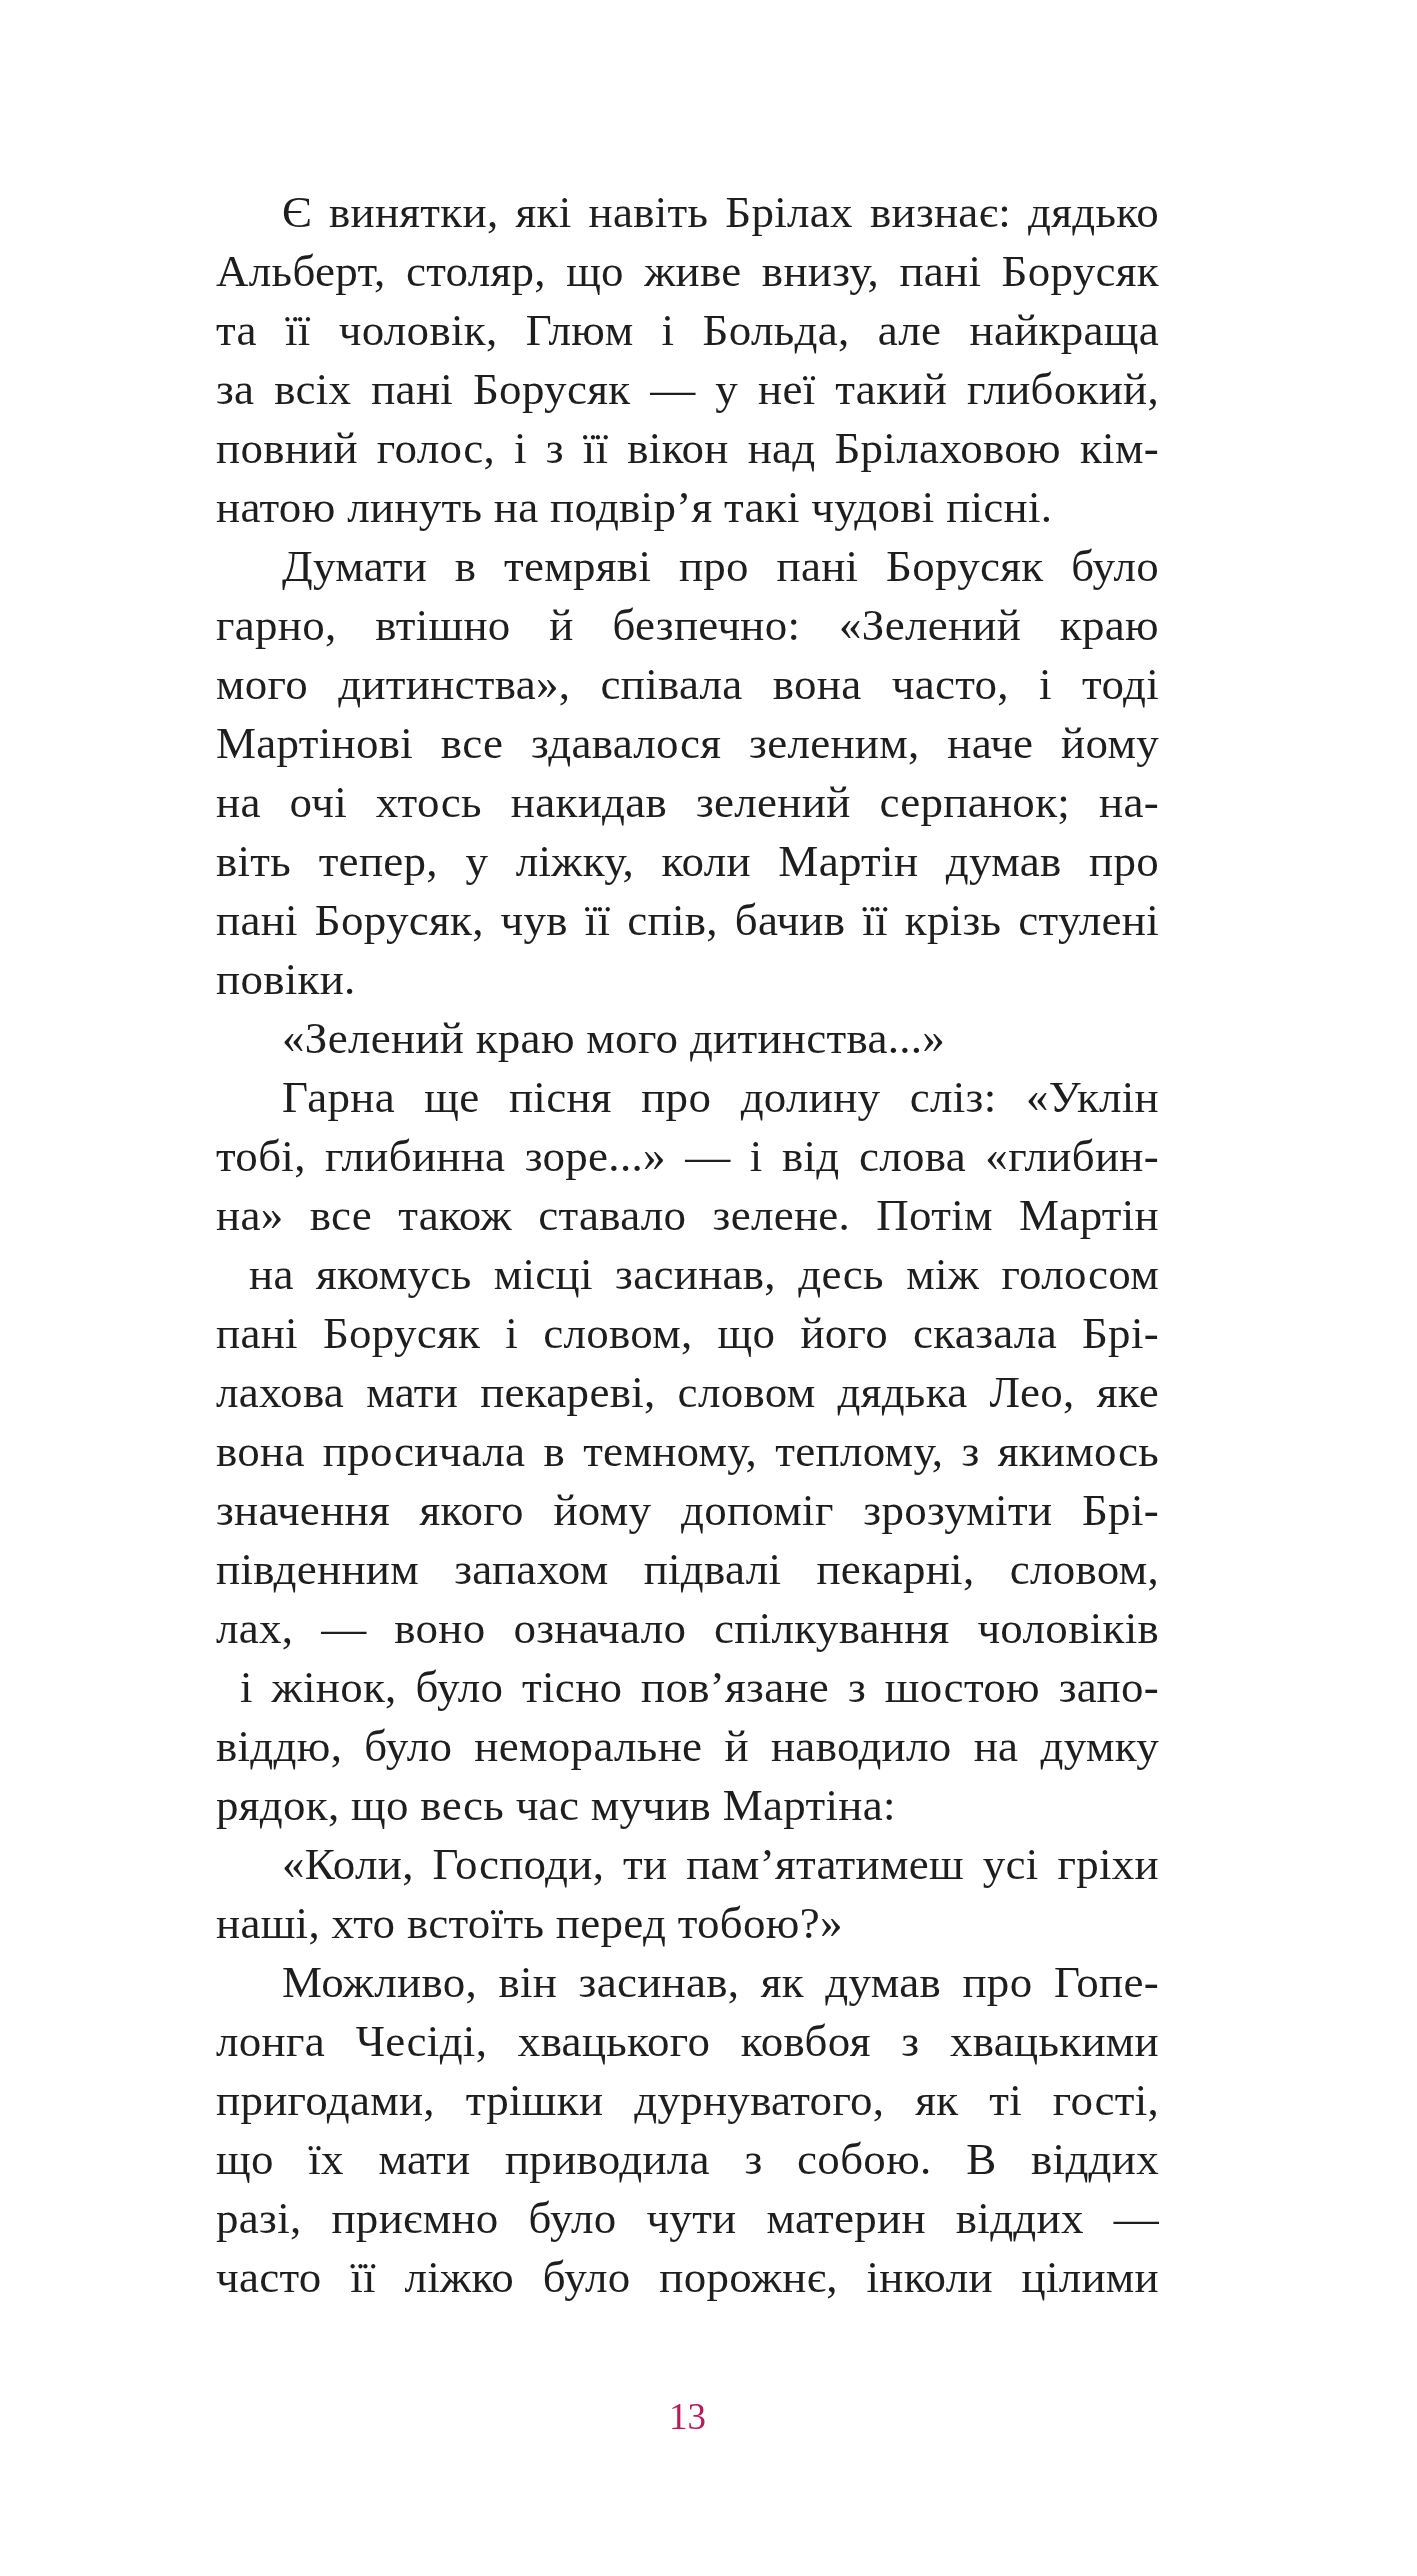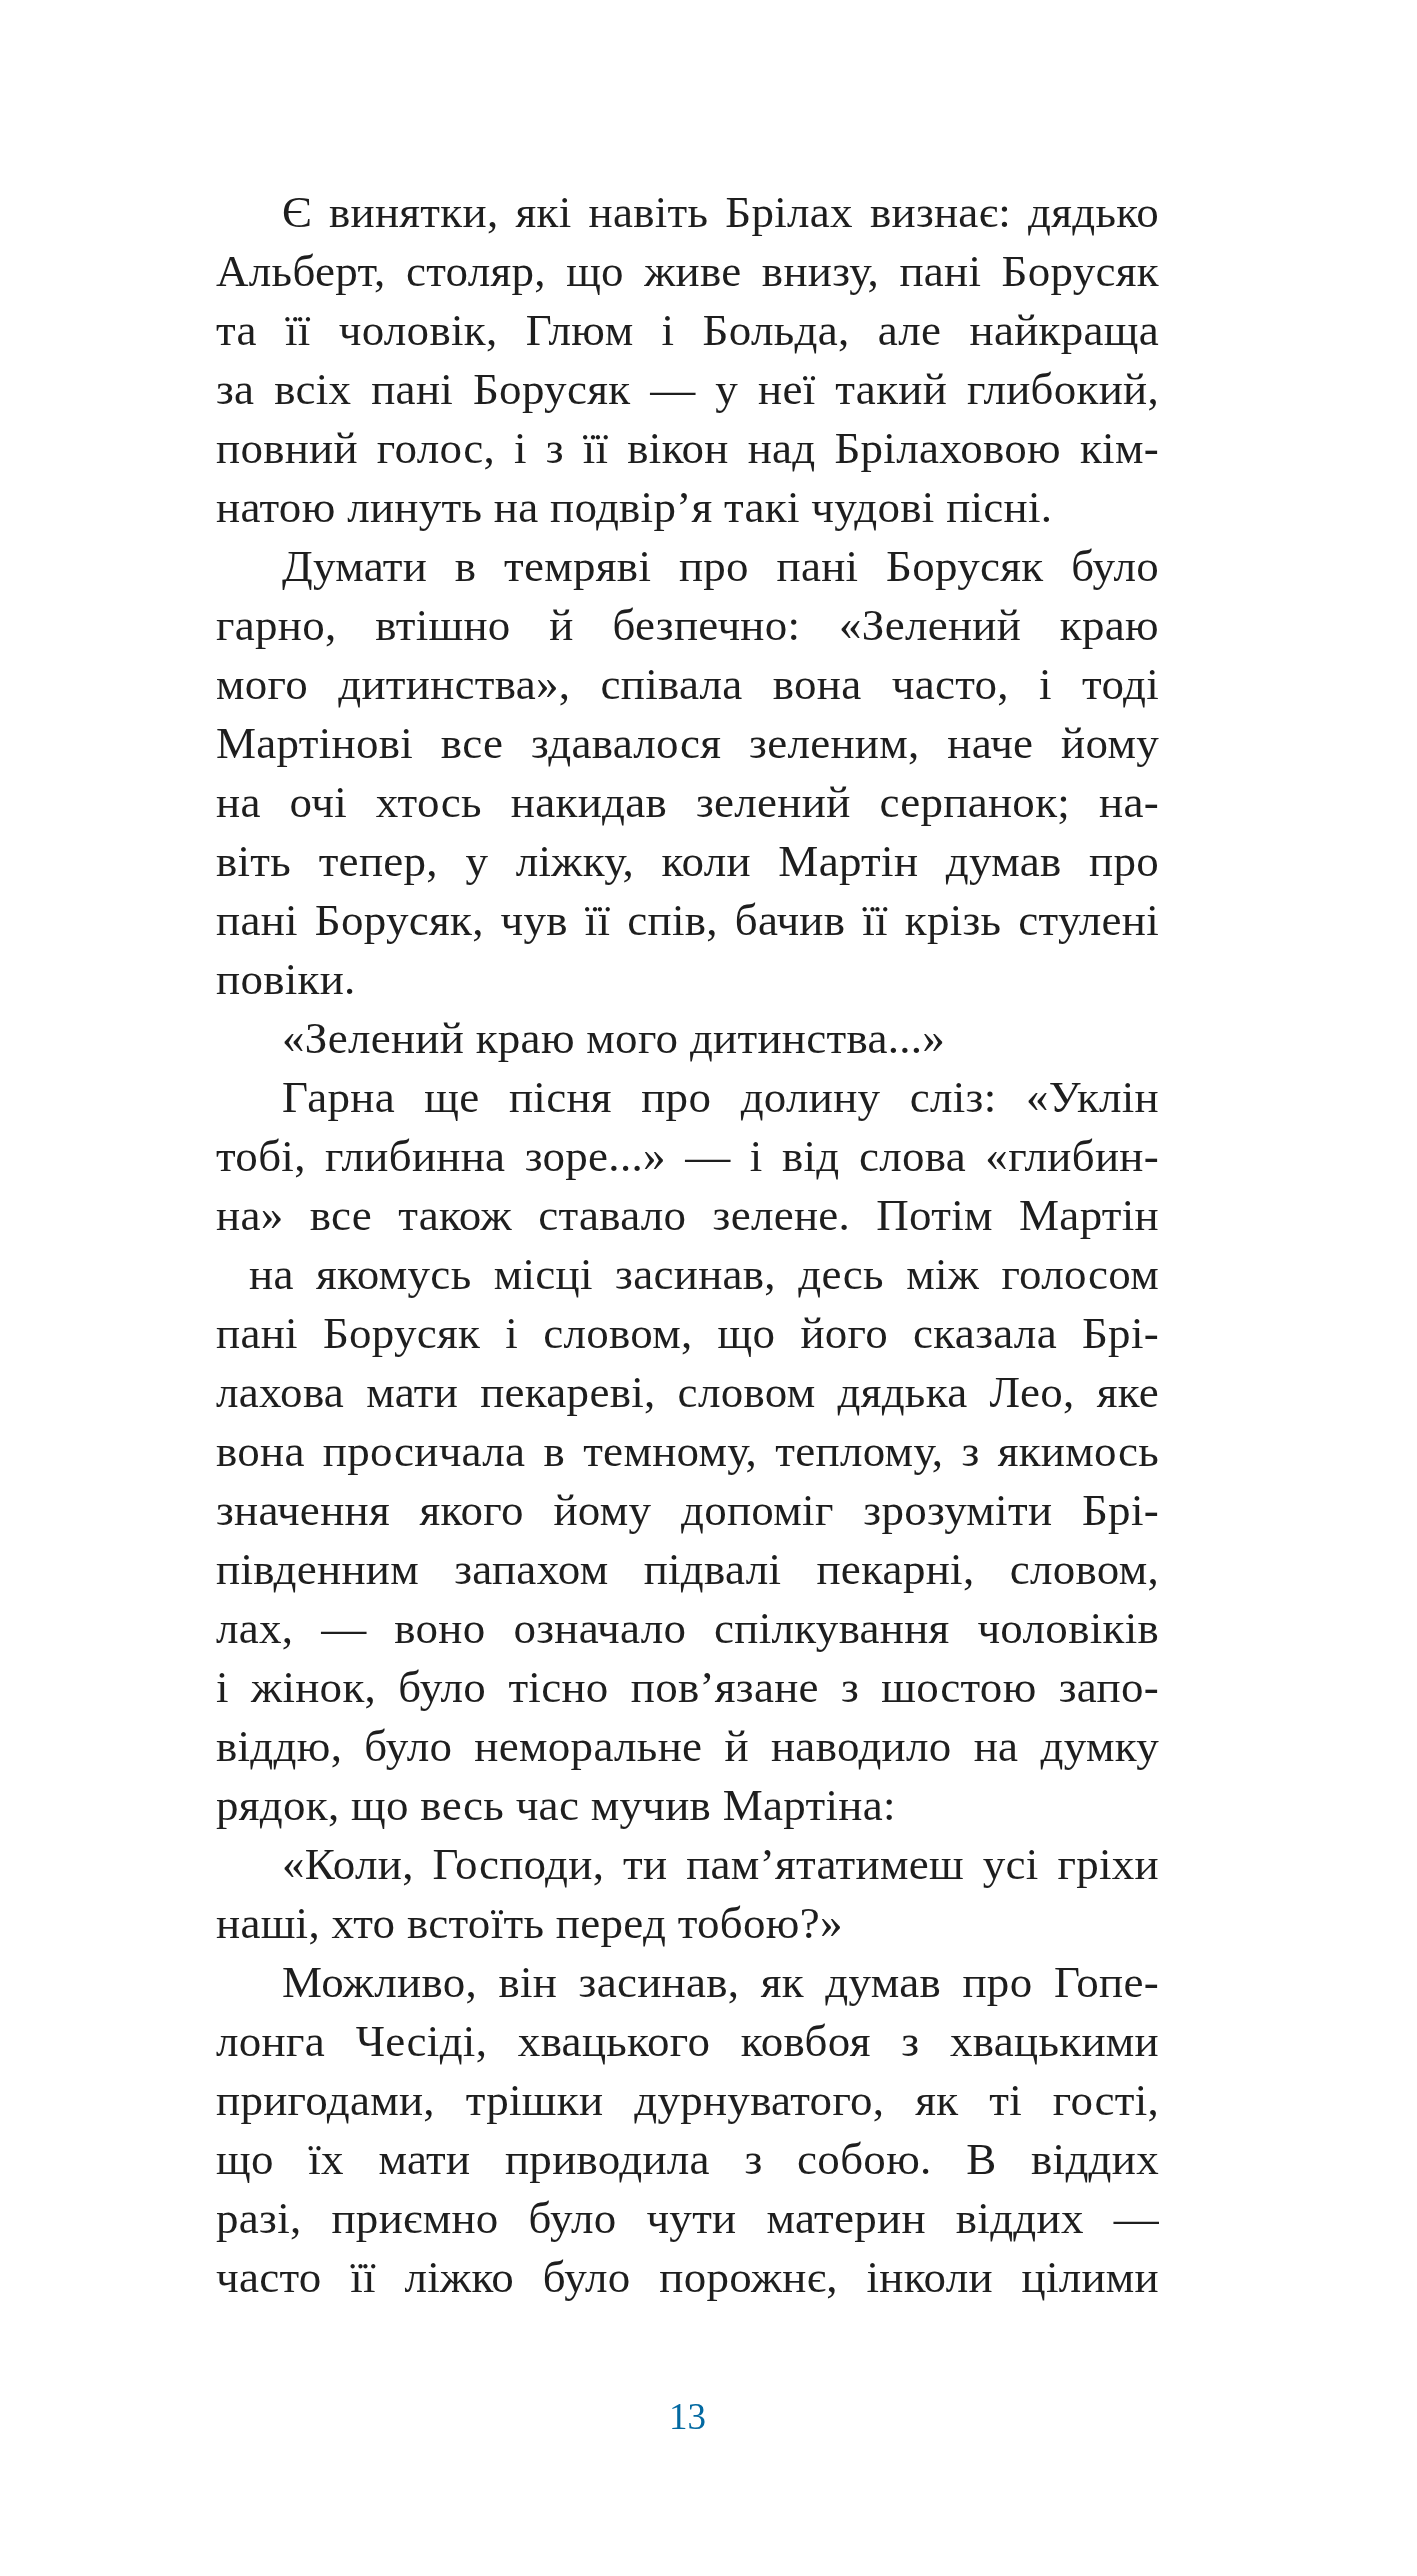--- a/index.html
+++ b/index.html
@@ -30,21 +30,21 @@
   .line.indent { padding-left: 66px; }
   .line.last { text-align-last: left; }
   .page-number {
     position: absolute;
     left: 0; width: 1375px;
     top: 2391px;
     text-align: center;
     font-family: "Liberation Serif", "DejaVu Serif", serif;
     font-size: 37px;
     line-height: 52px;
-    color: #0369a1;
+    color: #be185d;
   }
 </style>
 </head>
 <body>
 
 <div class="page">
   <div class="text-block" id="text-block">
       <span class="line indent" style="white-space: normal;">Є винятки, які навіть Брілах визнає: дядько</span>
       <span class="line" style="white-space: normal;">Альберт, столяр, що живе внизу, пані Борусяк</span>
       <span class="line" style="white-space: normal;">та її чоловік, Глюм і Больда, але найкраща</span>
@@ -63,21 +63,21 @@
       <span class="line indent" style="white-space: normal;">Гарна ще пісня про долину сліз: «Уклін</span>
       <span class="line" style="white-space: normal;">тобі, глибинна зоре...» — і від слова «глибин-</span>
       <span class="line" style="white-space: normal;">на» все також ставало зелене. Потім Мартін</span>
       <span class="line" style="white-space: normal; margin-left: 33px;">на якомусь місці засинав, десь між голосом</span>
       <span class="line" style="white-space: normal;">пані Борусяк і словом, що його сказала Брі-</span>
       <span class="line" style="white-space: normal;">лахова мати пекареві, словом дядька Лео, яке</span>
       <span class="line" style="white-space: normal;">вона просичала в темному, теплому, з якимось</span>
       <span class="line" style="white-space: normal;">значення якого йому допоміг зрозуміти Брі-</span>
       <span class="line" style="white-space: normal;">південним запахом підвалі пекарні, словом,</span>
       <span class="line" style="white-space: normal;">лах, — воно означало спілкування чоловіків</span>
-      <span class="line" style="white-space: normal;">і жінок, було тісно пов’язане з шостою запо-</span>
+      <span class="line" style="white-space: normal; margin-left: 24px;">і жінок, було тісно пов’язане з шостою запо-</span>
       <span class="line" style="white-space: normal;">віддю, було неморальне й наводило на думку</span>
       <span class="line last" style="white-space: normal;">рядок, що весь час мучив Мартіна:</span>
       <span class="line indent" style="white-space: normal;">«Коли, Господи, ти пам’ятатимеш усі гріхи</span>
       <span class="line last" style="white-space: normal;">наші, хто встоїть перед тобою?»</span>
       <span class="line indent" style="white-space: normal;">Можливо, він засинав, як думав про Гопе-</span>
       <span class="line" style="white-space: normal;">лонга Чесіді, хвацького ковбоя з хвацькими</span>
       <span class="line" style="white-space: normal;">пригодами, трішки дурнуватого, як ті гості,</span>
       <span class="line" style="white-space: normal;">що їх мати приводила з собою. В віддих</span>
       <span class="line" style="white-space: normal;">разі, приємно було чути материн віддих —</span>
       <span class="line" style="white-space: normal;">часто її ліжко було порожнє, інколи цілими</span>

